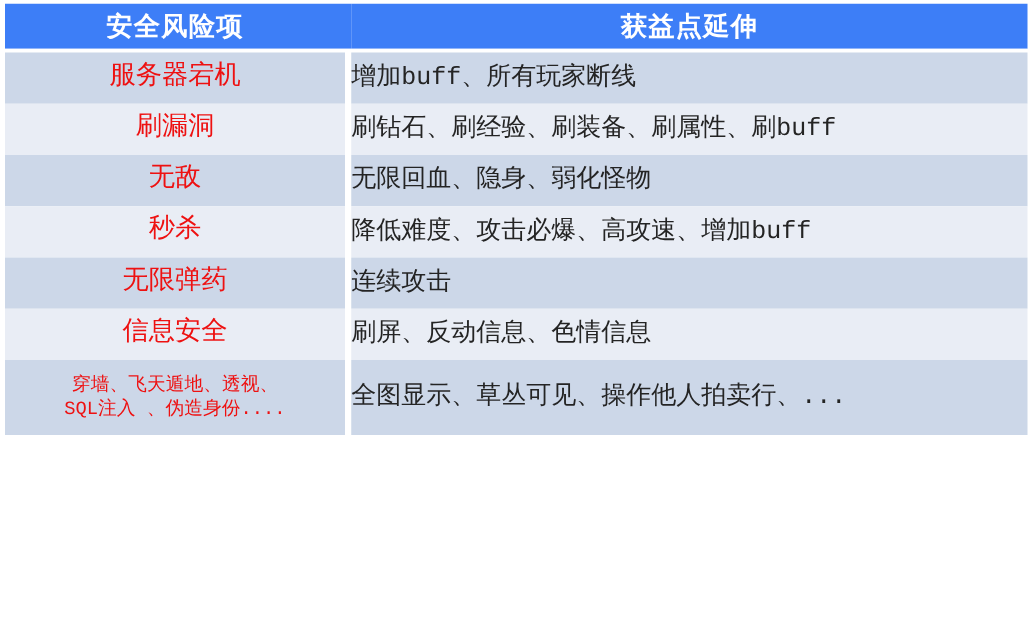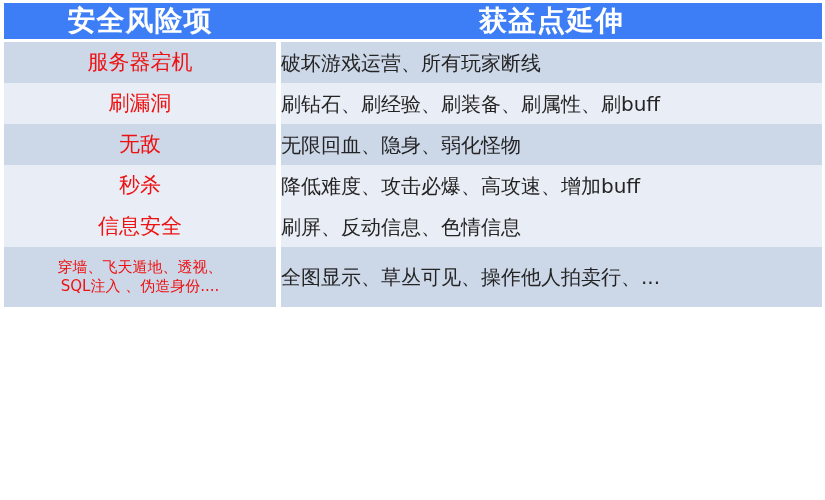--- a/index.html
+++ b/index.html
@@ -32,21 +32,21 @@
 
   col.col-risk  { width: 272px; }
   col.col-gap   { width: 5px;   }
   col.col-gain  { width: 541px; }
 
   
   thead th {
     background: #3d7ef7;
     color: #ffffff;
     font-weight: bold;
-    font-size: 28px;
+    font-size: 21px;
     height: 36px;
     line-height: 36px;
     padding: 0;
     text-align: center;
     letter-spacing: 1px;
     border: 0;
     vertical-align: middle;
   }
   thead th.gap-head {
     background: #3d7ef7;
@@ -59,20 +59,21 @@
     background: #ffffff;
     border: 0;
   }
 
   
   tbody tr.data-row td {
     padding: 0 0 0 0;
     border: 0;
     height: 41px;
     vertical-align: middle;
+    font-family: Liberation Mono, monospace;
   }
 
   tbody tr.shade-dark td.cell-risk,
   tbody tr.shade-dark td.cell-gain {
     background: #ccd7e8;
   }
   tbody tr.shade-light td.cell-risk,
   tbody tr.shade-light td.cell-gain {
     background: #e9edf5;
   }
@@ -140,21 +141,21 @@
       <tr class="head-spacer">
         <td></td>
         <td></td>
         <td></td>
       </tr>
     <tr class="data-row shade-dark">
           <td class="cell-risk">
             <span class="risk-line">服务器宕机</span>
           </td>
           <td class="cell-gap"></td>
-          <td class="cell-gain">破坏游戏运营、所有玩家断线</td>
+          <td class="cell-gain">增加buff、所有玩家断线</td>
         </tr>
         <tr class="data-row shade-light">
           <td class="cell-risk">
             <span class="risk-line">刷漏洞</span>
           </td>
           <td class="cell-gap"></td>
           <td class="cell-gain">刷钻石、刷经验、刷装备、刷属性、刷buff</td>
         </tr>
         <tr class="data-row shade-dark">
           <td class="cell-risk">
@@ -162,20 +163,27 @@
           </td>
           <td class="cell-gap"></td>
           <td class="cell-gain">无限回血、隐身、弱化怪物</td>
         </tr>
         <tr class="data-row shade-light">
           <td class="cell-risk">
             <span class="risk-line">秒杀</span>
           </td>
           <td class="cell-gap"></td>
           <td class="cell-gain">降低难度、攻击必爆、高攻速、增加buff</td>
+        </tr>
+        <tr class="data-row shade-dark">
+          <td class="cell-risk">
+            <span class="risk-line">无限弹药</span>
+          </td>
+          <td class="cell-gap"></td>
+          <td class="cell-gain">连续攻击</td>
         </tr>
         <tr class="data-row shade-light">
           <td class="cell-risk">
             <span class="risk-line">信息安全</span>
           </td>
           <td class="cell-gap"></td>
           <td class="cell-gain">刷屏、反动信息、色情信息</td>
         </tr>
         <tr class="data-row shade-dark last-row">
           <td class="cell-risk two-line">

